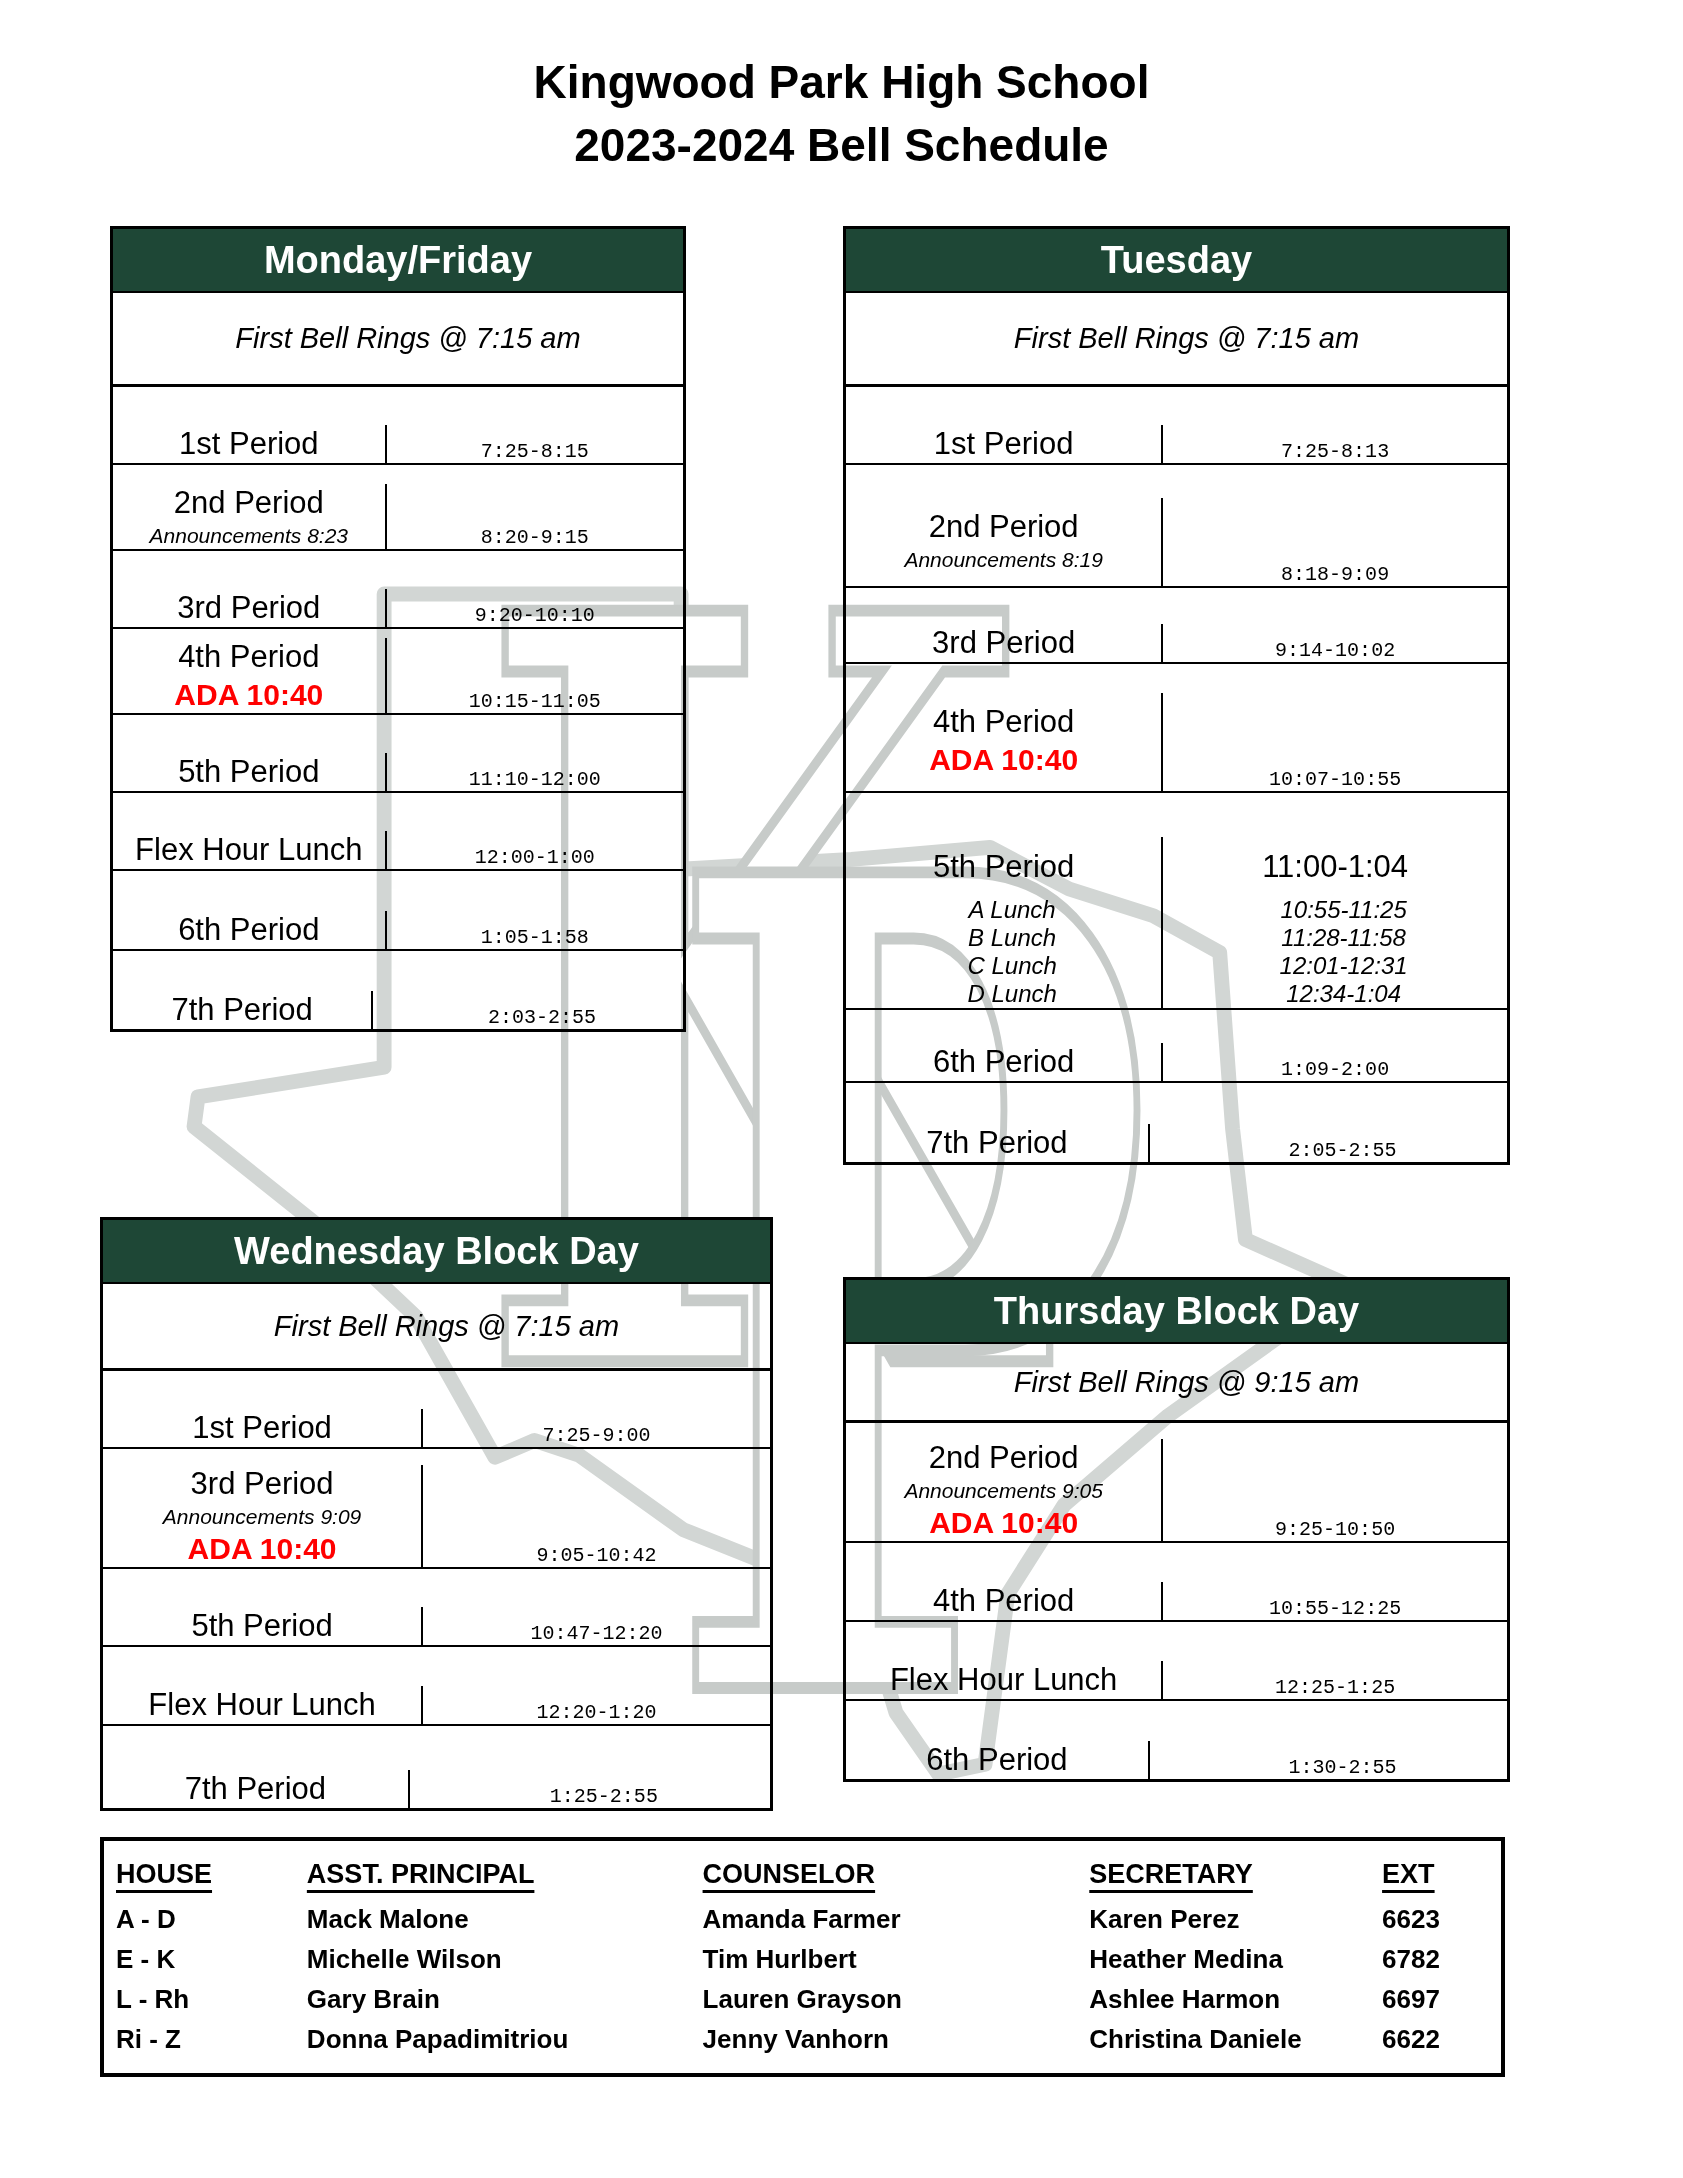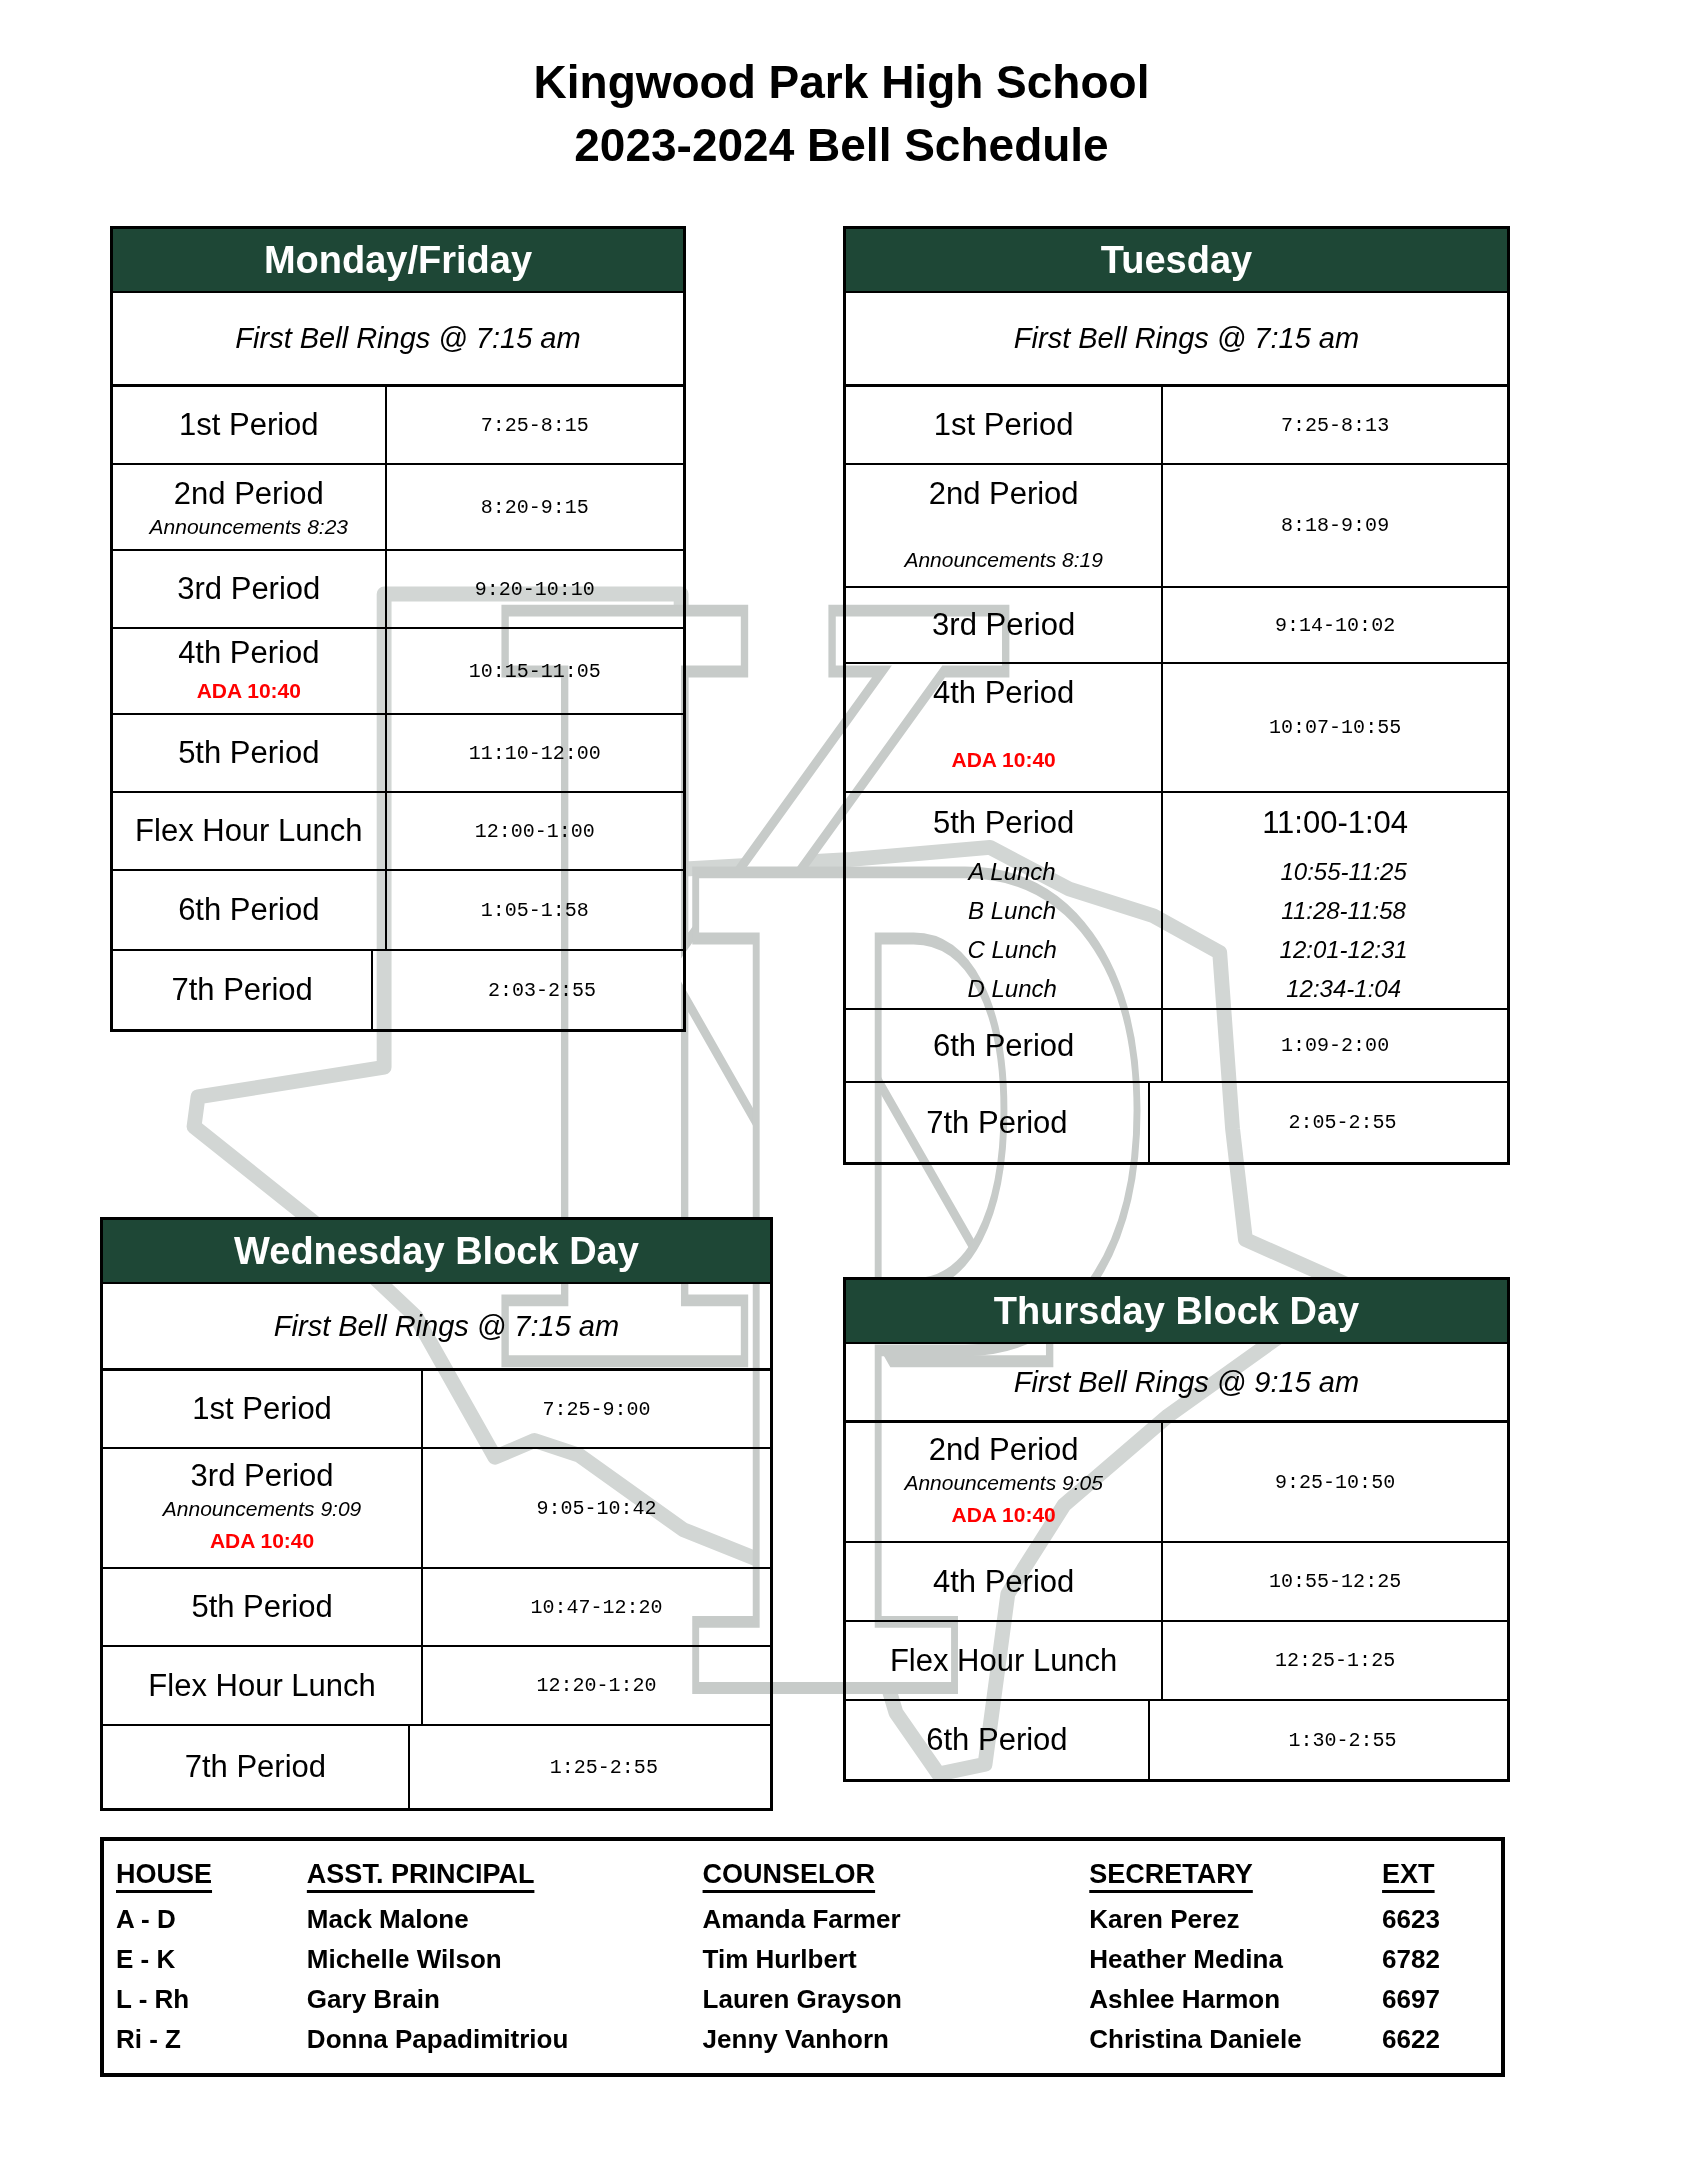--- a/index.html
+++ b/index.html
@@ -18,30 +18,30 @@
   #t-monday{left:110px;top:226px;width:576px;}
   #t-tuesday{left:843px;top:226px;width:667px;}
   #t-wednesday{left:100px;top:1188px;width:673px;margin-top:29px;}
   #t-thursday{left:843px;top:1277px;width:667px;}
 
   .shead{height:64px;background:var(--green,#1e4736);border-bottom:2px solid #000;
          color:#fff;font-weight:700;font-size:38px;display:flex;align-items:center;
          justify-content:center;box-sizing:border-box;}
   .firstbell{border-bottom:3px solid #000;font-style:italic;font-size:29px;display:flex;
              align-items:center;justify-content:center;box-sizing:border-box;padding-left:20px;}
-  .srow{display:flex;border-bottom:2px solid #000;box-sizing:border-box;}
+  .srow{display:flex;border-bottom:2px solid #000;box-sizing:border-box;align-items:flex-end;}
   .srow:last-child{border-bottom:none;gap:28px;}
   .c-label{width:48%;border-right:2px solid #000;display:flex;flex-direction:column;
            align-items:center;justify-content:center;box-sizing:border-box;text-align:center;}
   .c-time{width:52%;display:flex;flex-direction:column;align-items:center;justify-content:center;
           box-sizing:border-box;text-align:center;}
   .plabel{font-size:31px;line-height:38px;}
   .ptime{font-size:20px;font-family:Liberation Mono, monospace;}
   .pnote{font-size:21px;font-style:italic;line-height:27px;}
-  .pada{font-size:21px;font-weight:700;color:var(--red,#ff0000);line-height:37px;}
+  .pada{font-size:30px;font-weight:700;color:var(--red,#ff0000);line-height:37px;}
   .c-label.spread{justify-content:space-between;padding:10px 0 13px;}
   .stack{justify-content:flex-start;}
   .main-label,.main-time{height:59px;flex:none;display:flex;align-items:center;
                          justify-content:center;font-size:31px;}
   .lunch-name,.lunch-time{flex:1;display:flex;align-items:center;justify-content:center;
                           font-size:24px;font-style:italic;margin-left:17px;}
 
   
   .staff{position:absolute;left:100px;top:1837px;width:1405px;height:240px;border:4px solid #000;
          box-sizing:border-box;display:flex;padding-top:16px;z-index:2;background:transparent;}

